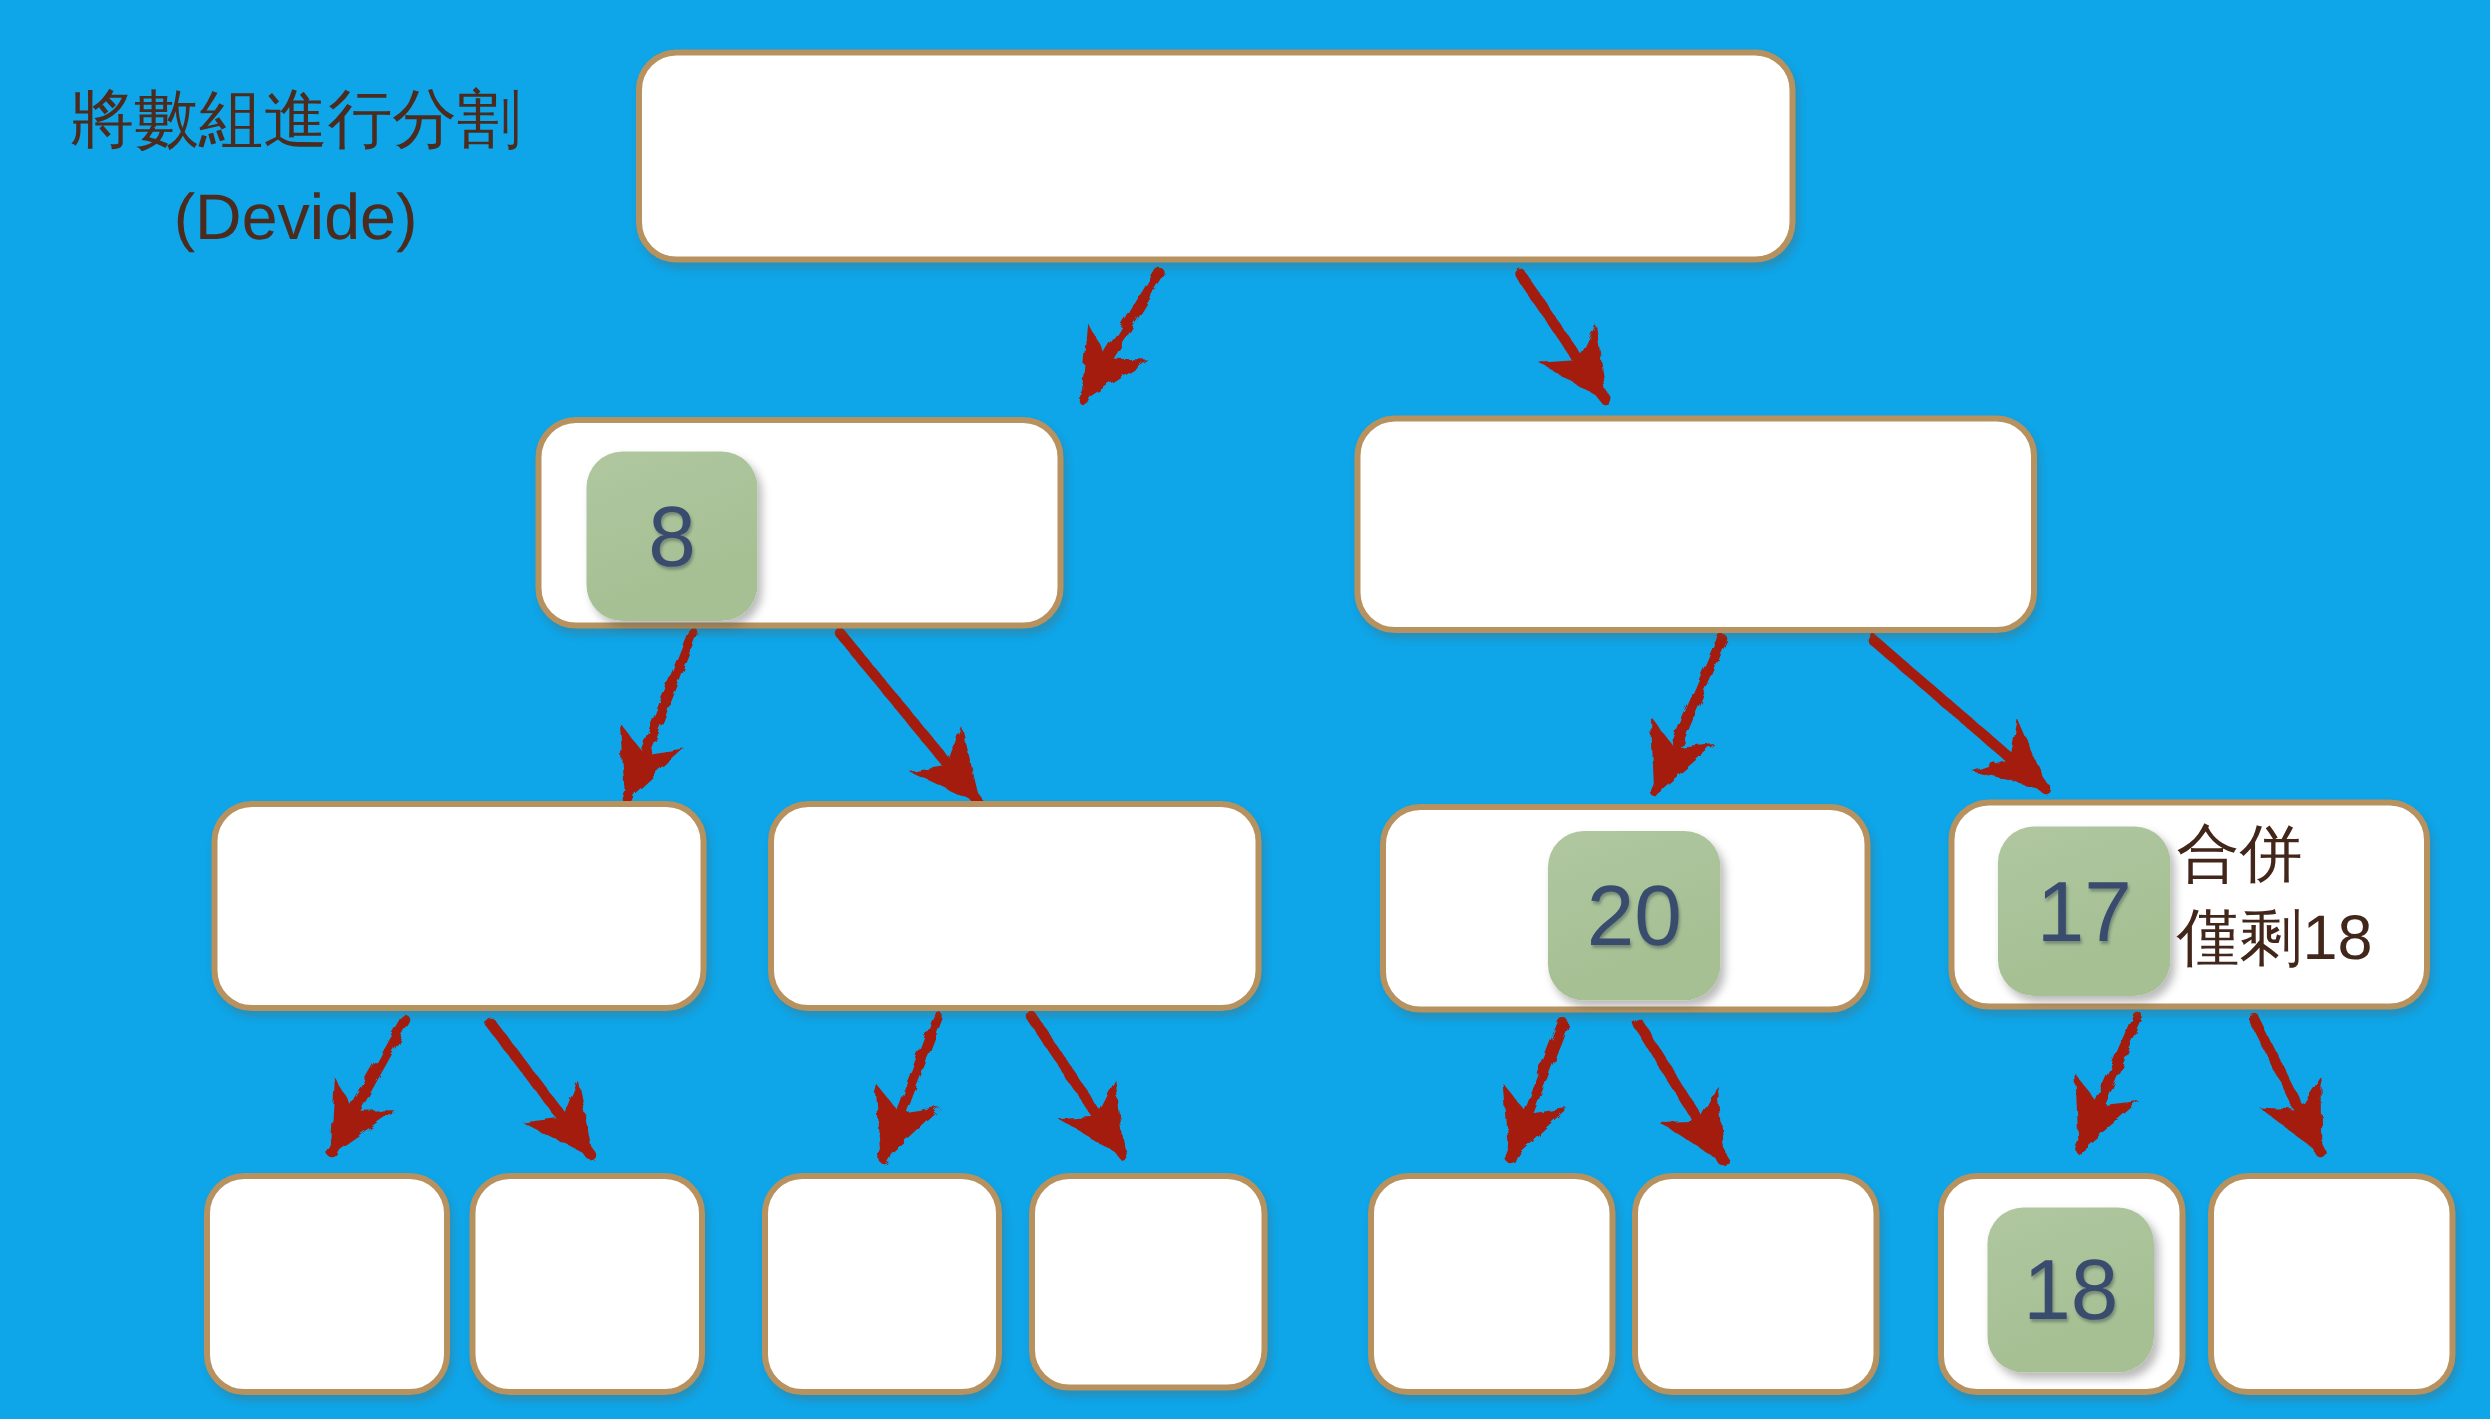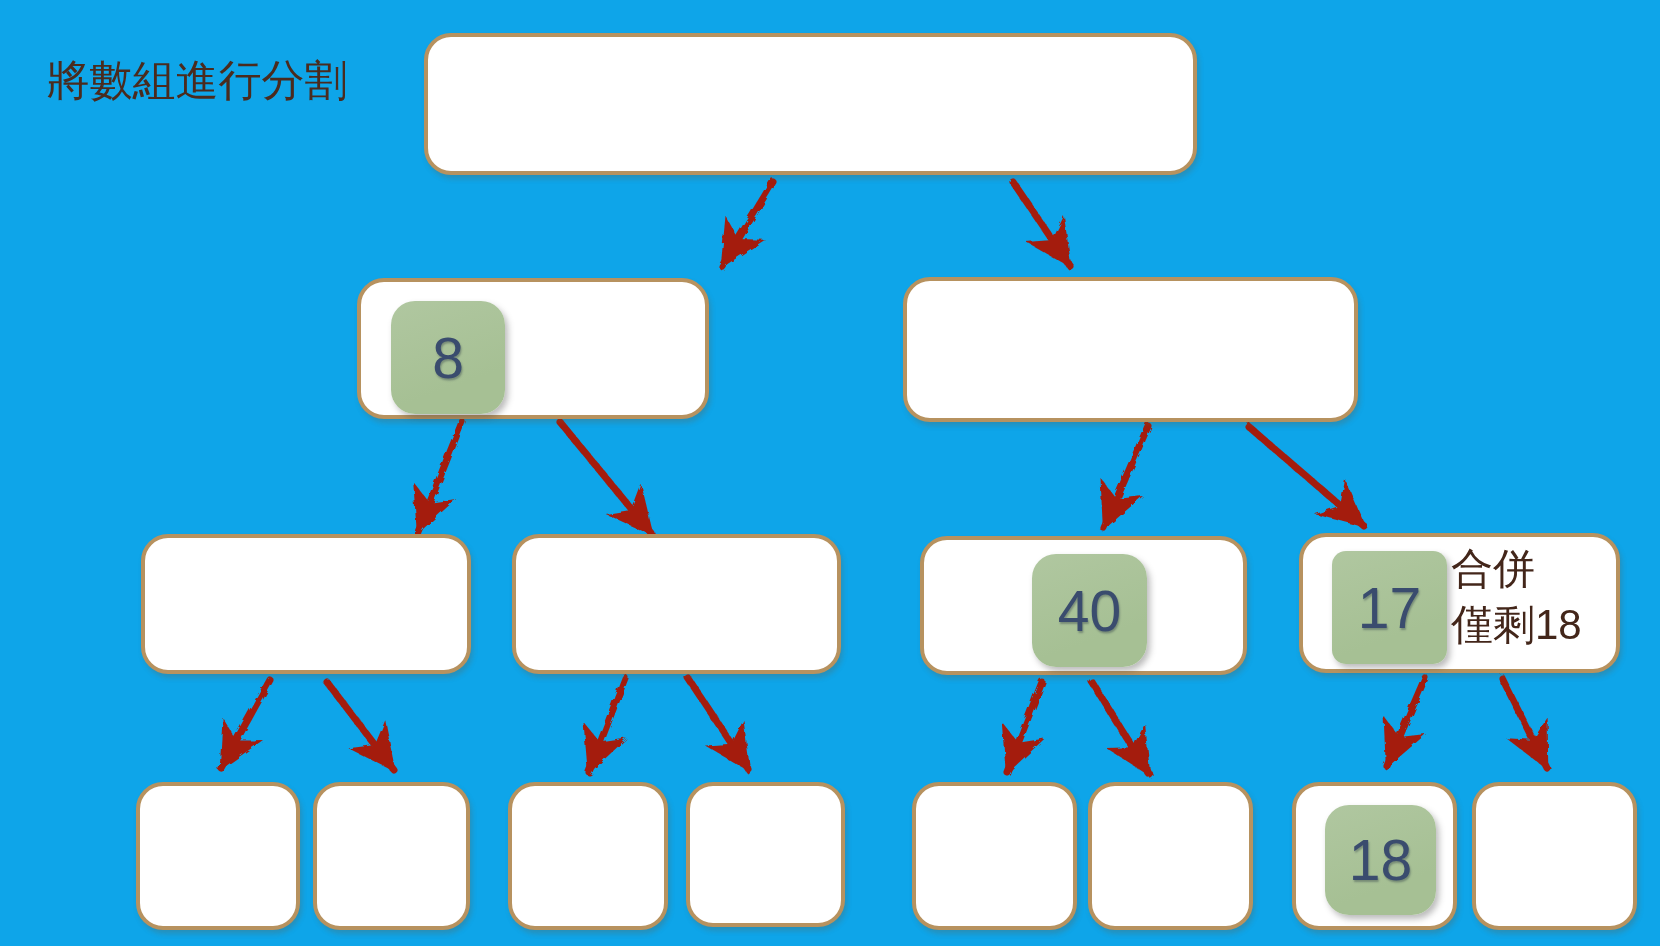--- a/index.html
+++ b/index.html
@@ -85,54 +85,55 @@
       <line x1="688" y1="678" x2="749" y2="770" marker-end="url(#ah)"></line>
       <line x1="1042" y1="682" x2="1007" y2="772" marker-end="url(#ah)"></line>
       <line x1="1092" y1="682" x2="1149" y2="774" marker-end="url(#ah)"></line>
       <line x1="1425" y1="678" x2="1387" y2="766" marker-end="url(#ah)"></line>
       <line x1="1502" y1="678" x2="1547" y2="768" marker-end="url(#ah)"></line>
     </g>
   </svg>
 
   <div class="title">
     <div>將數組進行分割</div>
+    <div>(Devide)</div>
   </div>
 
   <div class="box" style="left:424px; top:33px; width:773px; height:142px;"></div>
 
   <div class="box" style="left:357px; top:278px; width:352px; height:141px;">
     <div class="chip" style="left:30px; top:19px; width:114px; height:113px;">
       <span>8</span>
     </div>
   </div>
   <div class="box" style="left:903px; top:277px; width:455px; height:145px;"></div>
 
   <div class="box" style="left:141px; top:534px; width:330px; height:140px;"></div>
   <div class="box" style="left:512px; top:534px; width:329px; height:140px;"></div>
   <div class="box" style="left:920px; top:536px; width:327px; height:139px;">
     <div class="chip" style="left:108px; top:14px; width:115px; height:113px;">
-      <span>40</span>
+      <span>20</span>
     </div>
   </div>
   <div class="box" style="left:1299px; top:533px; width:321px; height:140px;">
-    <div class="chip" style="left:29px; top:14px; width:115px; height:113px;border-radius:14px;">
+    <div class="chip" style="left:29px; top:14px; width:115px; height:113px;">
       <span>17</span>
     </div>
     <div class="anno">
       <div>合併</div>
       <div>僅剩18</div>
     </div>
   </div>
 
   <div class="box" style="left:136px; top:782px; width:164px; height:148px;"></div>
   <div class="box" style="left:313px; top:782px; width:157px; height:148px;"></div>
   <div class="box" style="left:508px; top:782px; width:160px; height:148px;"></div>
   <div class="box" style="left:686px; top:782px; width:159px; height:145px;"></div>
   <div class="box" style="left:912px; top:782px; width:165px; height:148px;"></div>
   <div class="box" style="left:1088px; top:782px; width:165px; height:148px;"></div>
-  <div class="box" style="left:1292px; top:782px; width:165px; height:148px;">
+  <div class="box" style="left:1292px; top:782px; width:165px; height:148px;border-radius:26px;">
     <div class="chip" style="left:29px; top:19px; width:111px; height:110px;">
       <span>18</span>
     </div>
   </div>
   <div class="box" style="left:1472px; top:782px; width:165px; height:148px;"></div>
 
 </div>
 
 </body></html>

